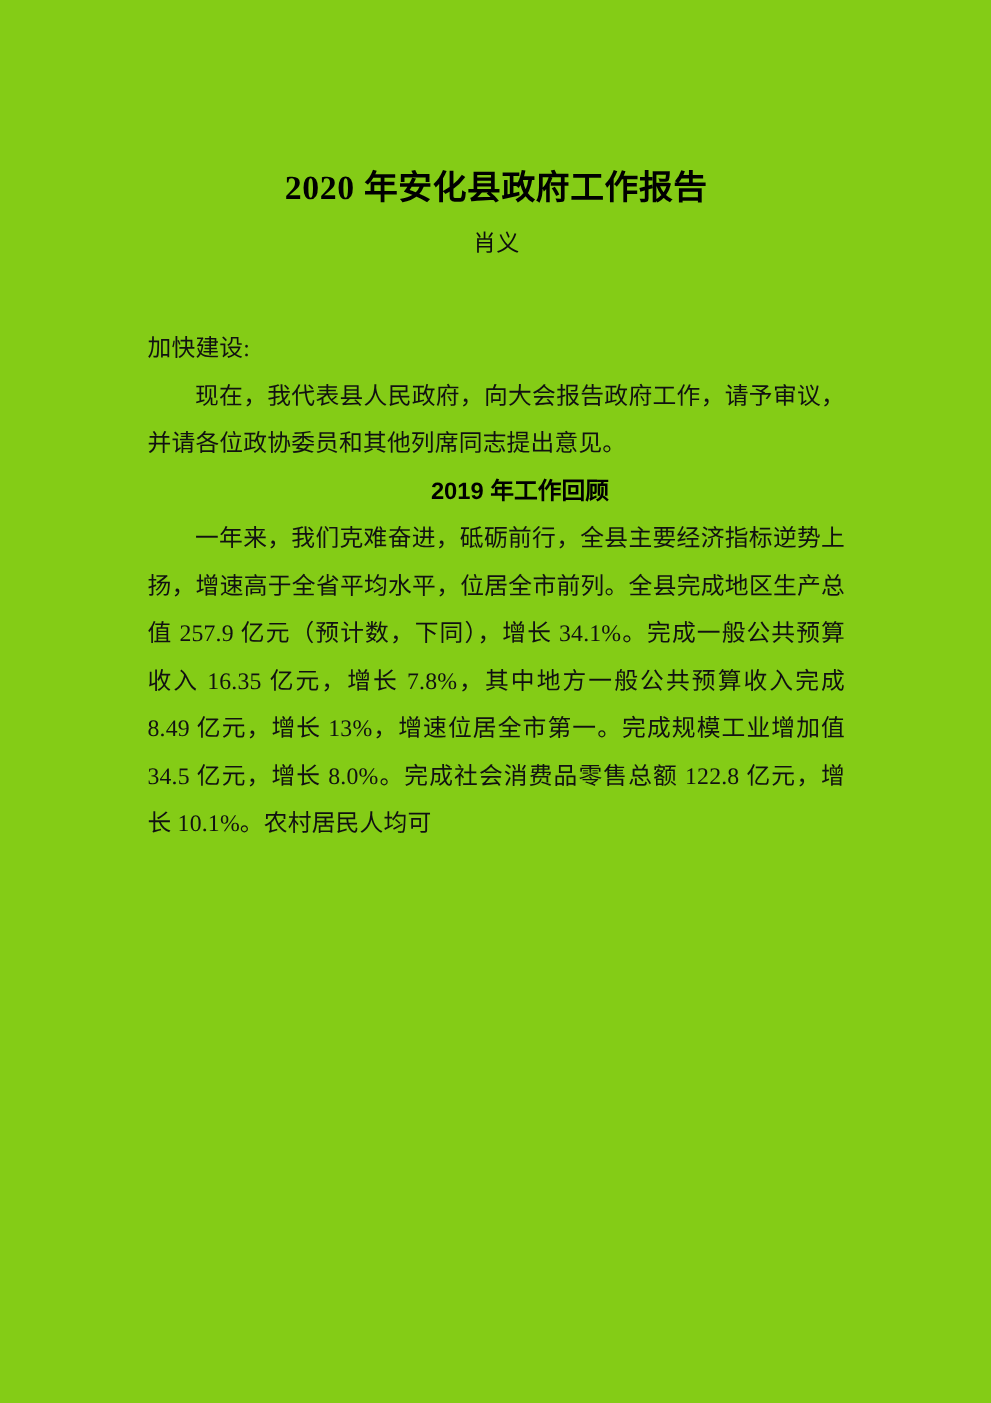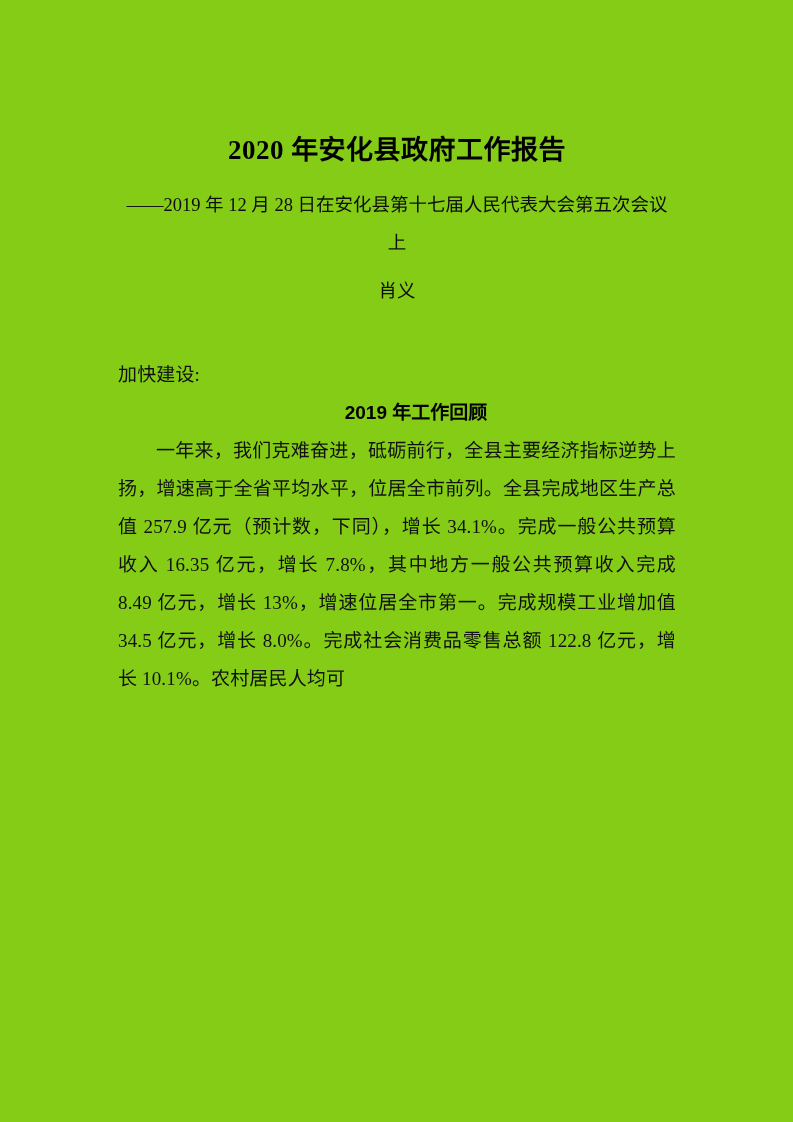--- a/index.html
+++ b/index.html
@@ -87,28 +87,28 @@
   }
 </style>
 </head>
 <body>
 
 <div class="page">
   <div class="content">
 
     <h1 class="doc-title">2020 年安化县政府工作报告</h1>
 
-    <div class="doc-subtitle">——2019 年 12 月 28 日在安化县第十七届人民代表大会第五次会议上</div>
 
     <div class="doc-author">肖义</div>
 
     <div class="body-block">
 
       <p class="para no-indent">加快建设:</p>
 
+      <p class="para indent">现在，我代表县人民政府，向大会报告政府工作，请予审议，并请各位政协委员和其他列席同志提出意见。</p>
 
       <h2 class="section-heading">2019 年工作回顾</h2>
 
 
       <p class="para indent">一年来，我们克难奋进，砥砺前行，全县主要经济指标逆势上扬，增速高于全省平均水平，位居全市前列。全县完成地区生产总值 257.9 亿元（预计数，下同），增长 34.1%。完成一般公共预算收入 16.35 亿元，增长 7.8%，其中地方一般公共预算收入完成 8.49 亿元，增长 13%，增速位居全市第一。完成规模工业增加值 34.5 亿元，增长 8.0%。完成社会消费品零售总额 122.8 亿元，增长 10.1%。农村居民人均可</p>
 
     </div>
   </div>
 </div>
 

